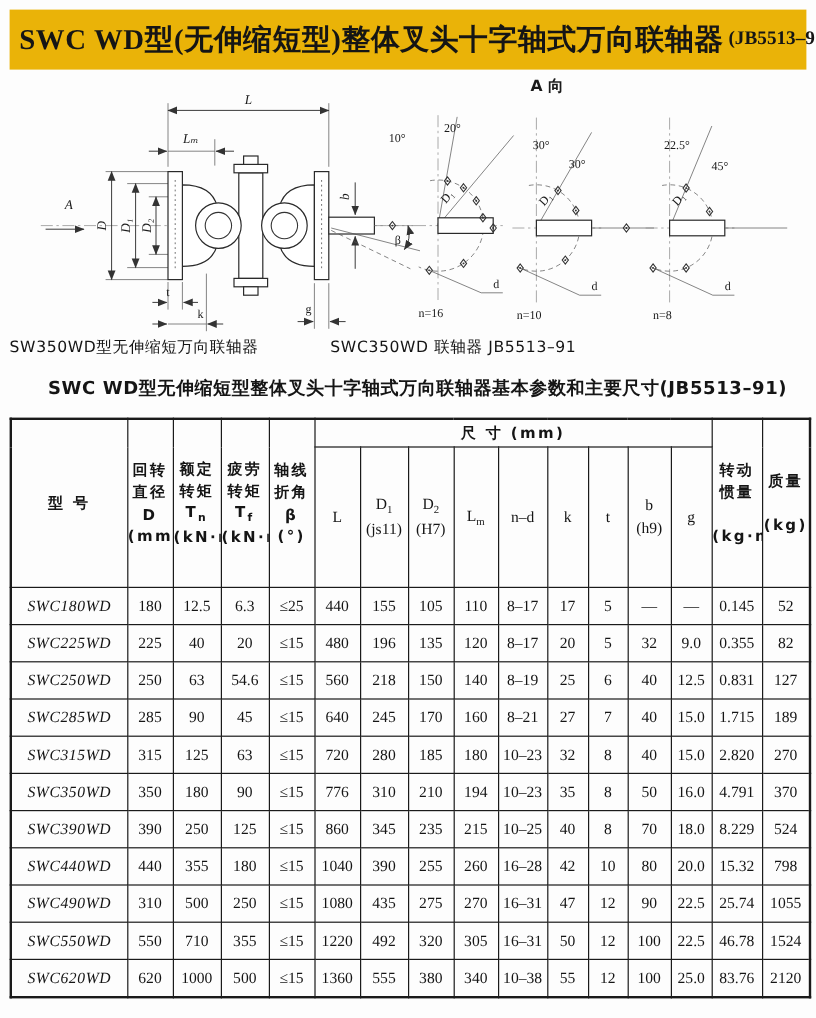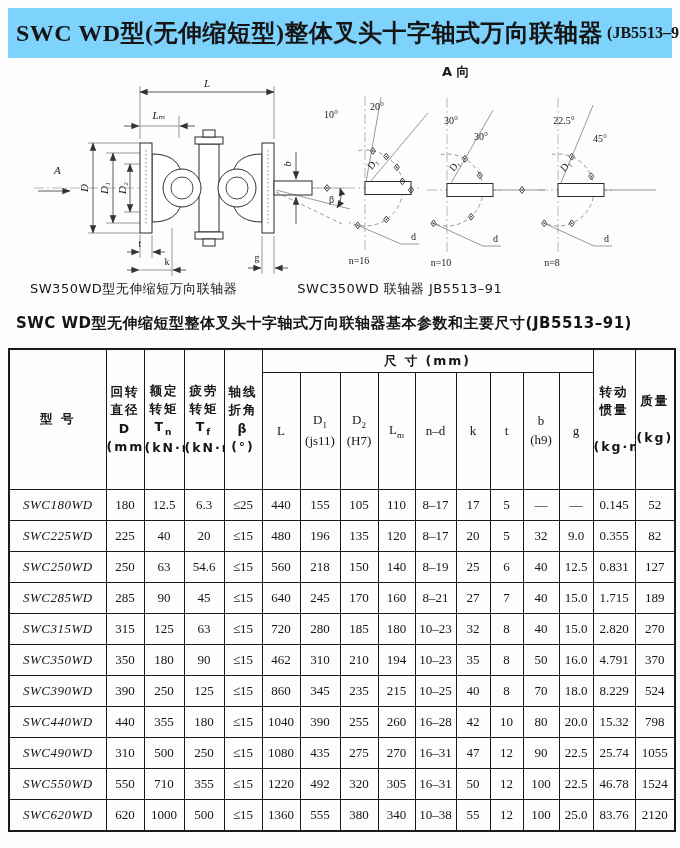--- a/index.html
+++ b/index.html
@@ -2,21 +2,21 @@
 <html><head>
 <meta charset="utf-8">
 <style>
   html,body{margin:0;padding:0;}
   body{width:680px;height:848px;background:#fdfdfd;color:#151515;
        font-family:"DejaVu Sans","Liberation Sans",sans-serif;}
   .page{position:relative;width:680px;height:848px;overflow:hidden;}
 
   
   .titlebar{position:absolute;left:8px;top:8px;width:664px;height:50px;
-    background:#7dd3fc;display:flex;align-items:center;padding-left:8px;box-sizing:border-box;}
+    background:#eab308;display:flex;align-items:center;padding-left:8px;box-sizing:border-box;}
   .titlebar .main{font-family:"Liberation Serif","DejaVu Serif","DejaVu Sans",serif;
     font-weight:700;font-size:24px;letter-spacing:.5px;white-space:nowrap;}
   .titlebar .std{font-family:"Liberation Serif","DejaVu Serif",serif;
     font-weight:700;font-size:16px;margin-left:4px;white-space:nowrap;}
 
   
   .drawing{position:absolute;left:0;top:60px;width:680px;height:226px;}
   svg .ln{stroke:#333;stroke-width:.9;fill:none;}
   svg .thin{stroke:#555;stroke-width:.6;fill:none;}
   svg .cl{stroke:#8a8a8a;stroke-width:.6;fill:none;stroke-dasharray:10 3 2 3;}
@@ -26,25 +26,25 @@
   svg .dim{stroke:#333;stroke-width:.8;fill:none;}
   svg text{fill:#1a1a1a;}
   svg .dlab{font:italic 11px "Liberation Serif","DejaVu Serif",serif;}
   svg .slab{font:10px "Liberation Serif","DejaVu Serif",serif;}
   svg .cjk{font-weight:700;font-size:13px;font-family:"DejaVu Sans",sans-serif;}
 
   
   .marking{position:absolute;left:8px;top:276px;width:664px;}
   .mark-head{font-size:14px;font-weight:700;}
   .mark-line{margin-top:4px;font-size:13px;display:flex;}
-  .mark-left{margin-left:22px;letter-spacing:.5px;}
+  .mark-left{letter-spacing:.5px;}
   .mark-right{margin-left:60px;letter-spacing:.5px;}
 
   
-  .tabletitle{position:absolute;left:0;top:314px;width:680px;padding-left:16px;
+  .tabletitle{position:absolute;left:0;top:314px;width:680px;padding-left:40px;
     box-sizing:border-box;font-size:15px;font-weight:700;letter-spacing:.5px;}
 
   
   .spec{position:absolute;left:8px;top:348px;}
   table{border-collapse:collapse;table-layout:fixed;width:664px;
     border:2px solid #1a1a1a;background:#fdfdfd;}
   th,td{border:1px solid #1a1a1a;text-align:center;vertical-align:middle;
     padding:0;font-size:12.5px;overflow:hidden;}
   th{font-weight:700;white-space:pre-line;line-height:1.45;margin-top:17px;}
   tr.gh th{height:22px;letter-spacing:2px;}
@@ -399,21 +399,21 @@
             <td>15.0</td>
             <td>2.820</td>
             <td>270</td>
           </tr>
           <tr>
             <td class="model">SWC350WD</td>
             <td>350</td>
             <td>180</td>
             <td>90</td>
             <td>≤15</td>
-            <td>462</td>
+            <td>776</td>
             <td>310</td>
             <td>210</td>
             <td>194</td>
             <td>10–23</td>
             <td>35</td>
             <td>8</td>
             <td>50</td>
             <td>16.0</td>
             <td>4.791</td>
             <td>370</td>

